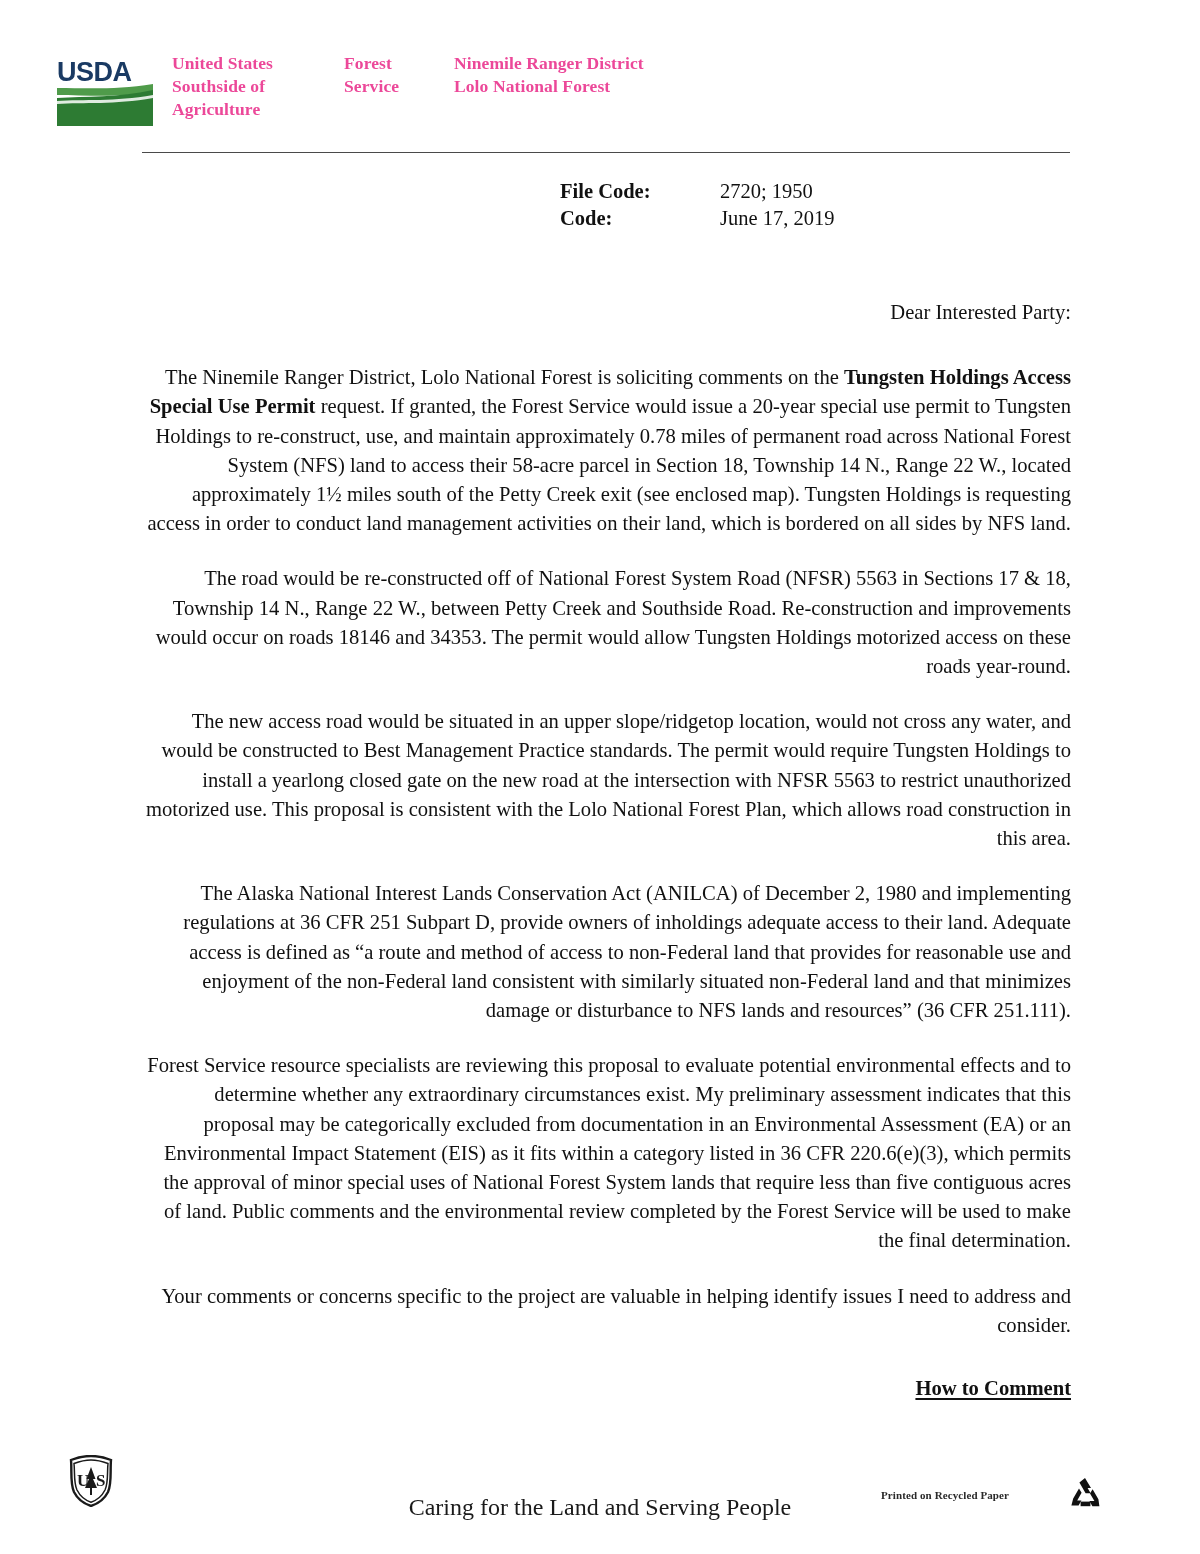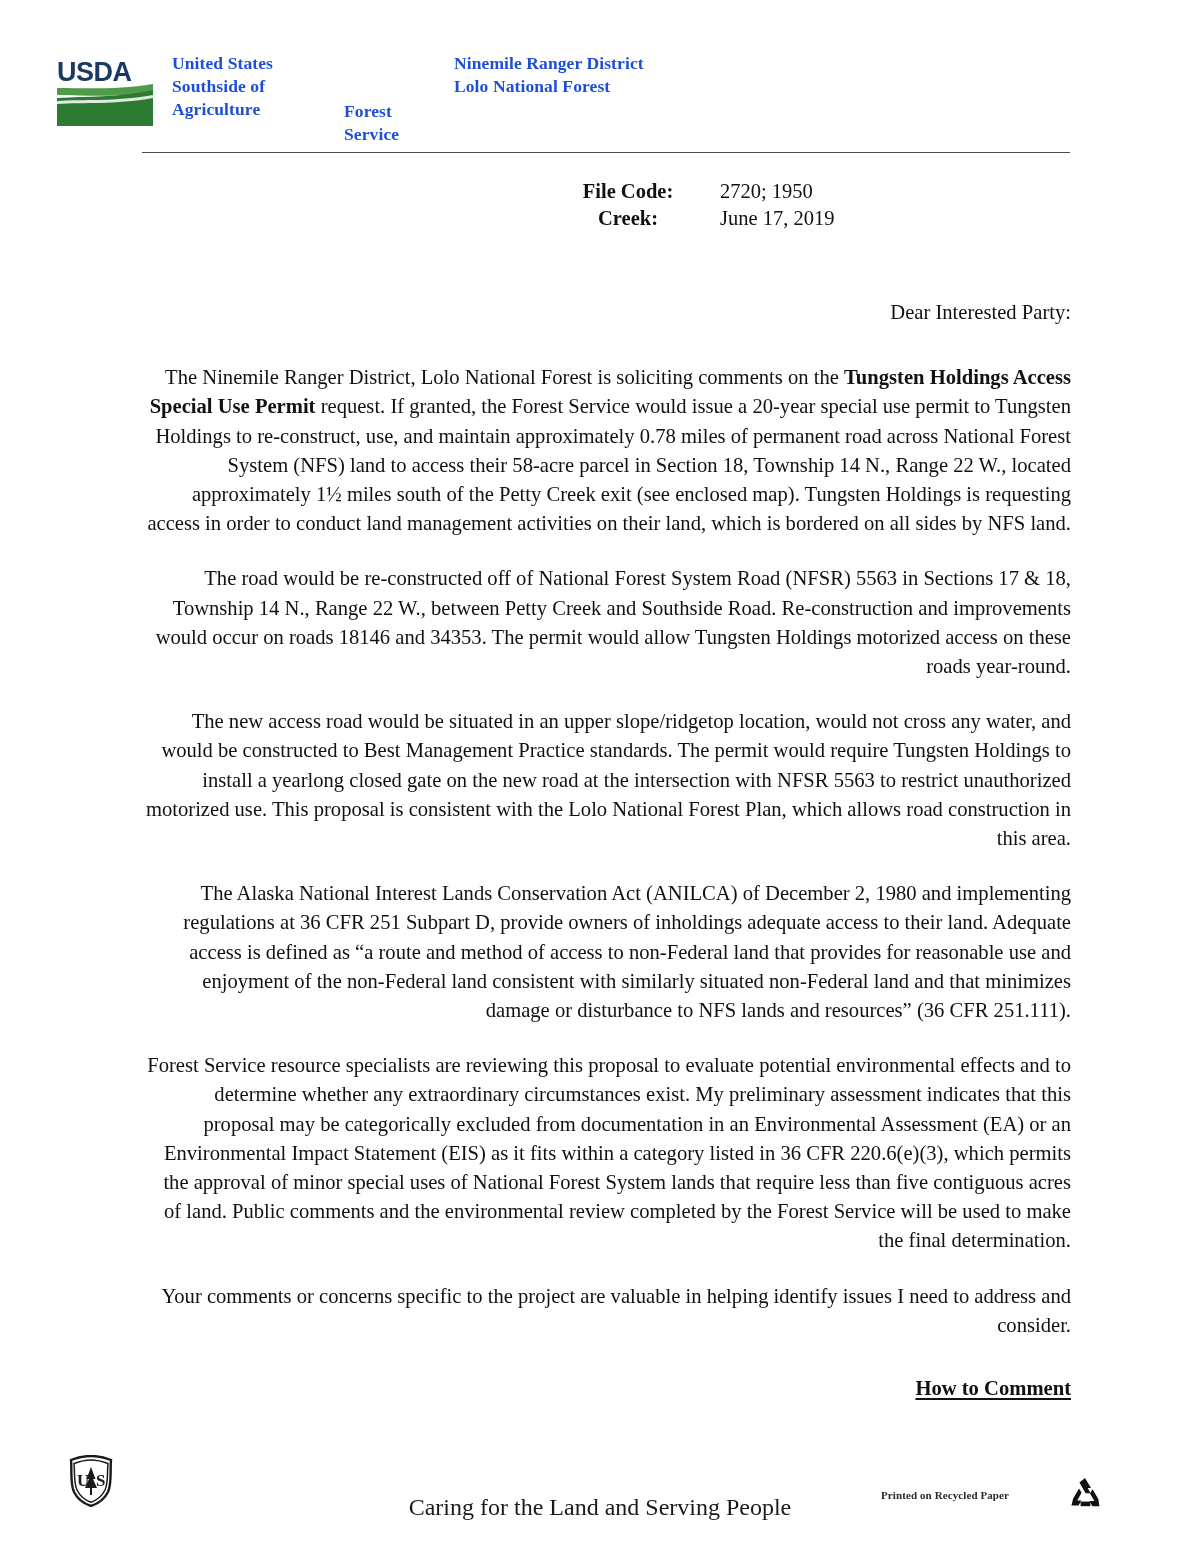--- a/index.html
+++ b/index.html
@@ -32,26 +32,26 @@
     position: relative;
     margin-top: 2px;
   }
   .usda-logo svg { display: block; width: 98px; height: 72px; }
 
   .lh-col {
     font-family: "Liberation Serif", "DejaVu Serif", serif;
     font-weight: bold;
     font-size: 17.5px;
     line-height: 23px;
-    color: #1d4ed8;
+    color: #ec4899;
     letter-spacing: 0.1px;
   }
   .lh-col div { white-space: nowrap; }
   .col-agency { flex: 0 0 172px; margin-left: 18px; }
-  .col-service { flex: 0 0 110px; margin-top: 48px; }
+  .col-service { flex: 0 0 110px; }
   .col-unit   { flex: 0 0 330px; }
   .col-addr   { flex: 0 0 auto; margin-left: 14px; }
 
   .rule {
     position: absolute;
     top: 152px;
     left: 142px;
     width: 928px;
     height: 1px;
     background: #4a4a4a;
@@ -62,21 +62,21 @@
     position: absolute;
     top: 178px;
     left: 560px;
     font-size: 20.5px;
     line-height: 27px;
   }
   .fc-row { display: flex; }
   .fc-label {
     font-weight: bold;
     width: 160px;
-    text-align: center;
+    text-align: left;
     padding-right: 24px;
     box-sizing: border-box;
   }
   .fc-value { white-space: nowrap; }
 
   
   .body-block {
     position: absolute;
     top: 298px;
     left: 143px;
@@ -155,21 +155,21 @@
 </div>
 
 <div class="rule"></div>
 
 <div class="filecode">
   <div class="fc-row">
     <span class="fc-label">File Code:</span>
     <span class="fc-value">2720; 1950</span>
   </div>
   <div class="fc-row">
-    <span class="fc-label">Creek:</span>
+    <span class="fc-label">Code:</span>
     <span class="fc-value">June 17, 2019</span>
   </div>
 </div>
 
 <div class="body-block">
 
   <p class="salutation">Dear Interested Party:</p>
 
   <p class="para"><span>The Ninemile Ranger District, Lolo National Forest is soliciting comments on the </span><b>Tungsten Holdings Access Special Use Permit</b><span> request.  If granted, the Forest Service would issue a 20-year special use permit to Tungsten Holdings to re-construct, use, and maintain approximately 0.78 miles of permanent road across National Forest System (NFS) land to access their 58-acre parcel in Section 18, Township 14 N., Range 22 W., located approximately 1½ miles south of the Petty Creek exit (see enclosed map).  Tungsten Holdings is requesting access in order to conduct land management activities on their land, which is bordered on all sides by NFS land.</span></p>
 

